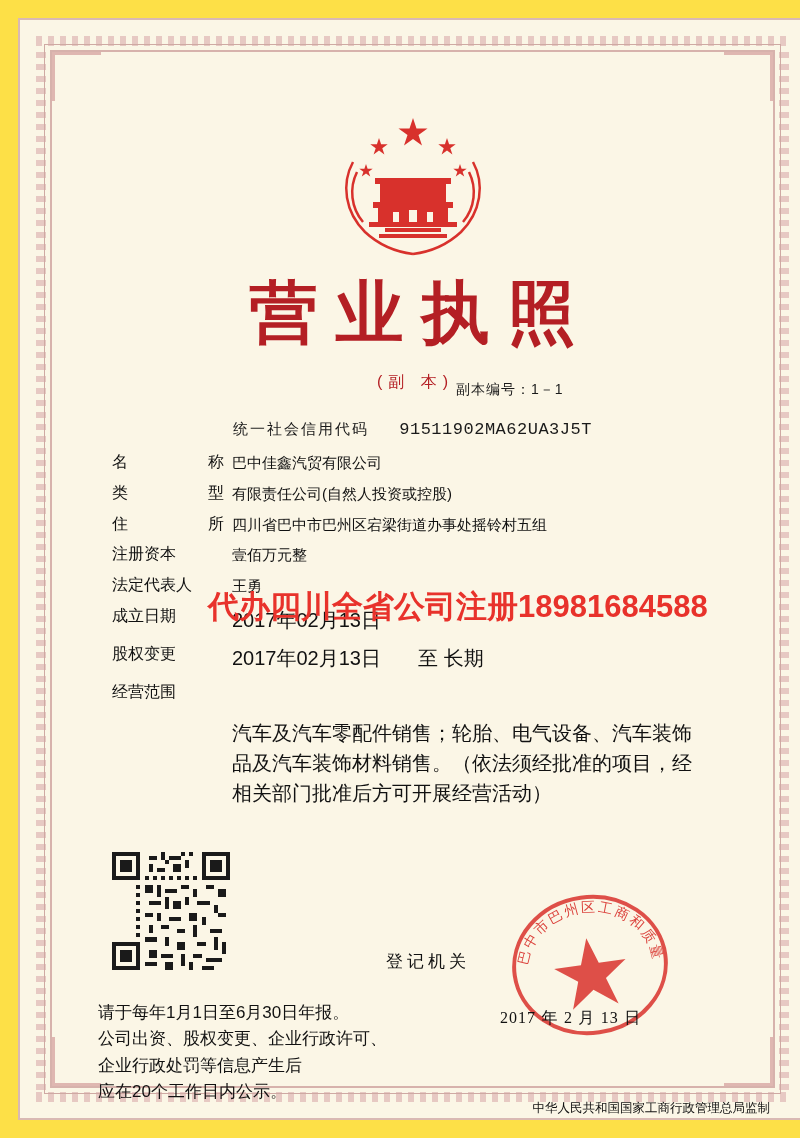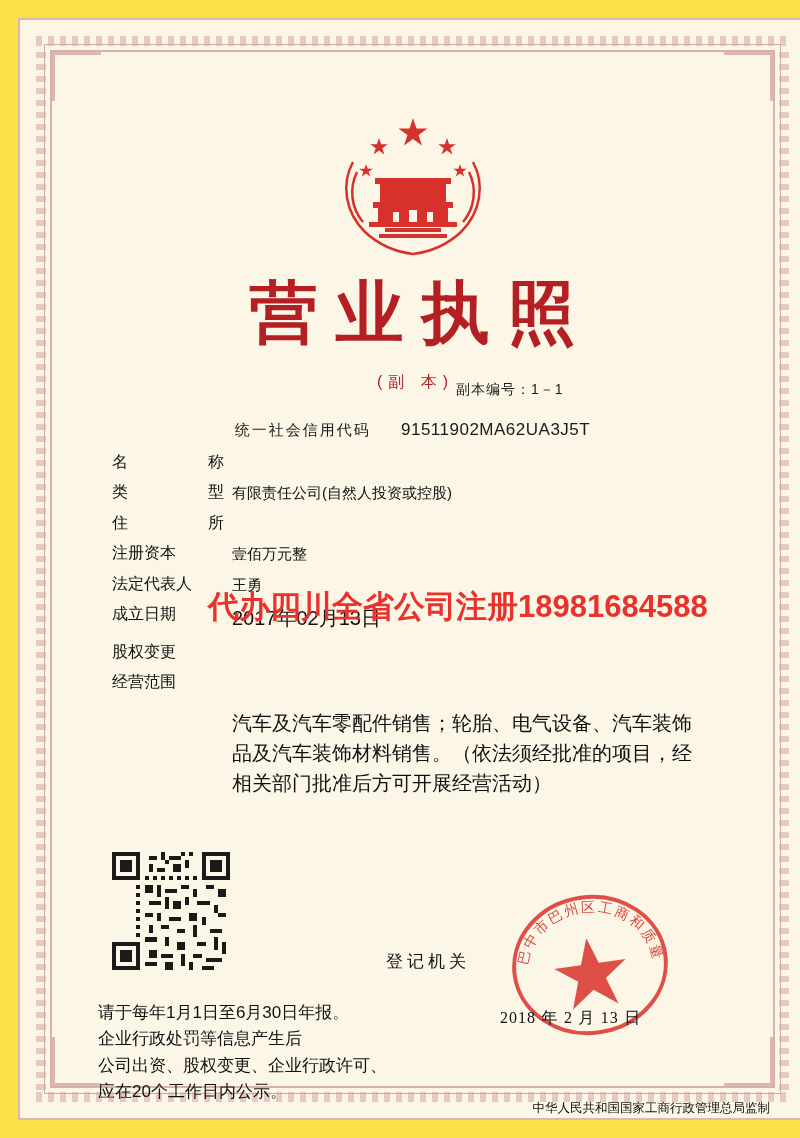--- a/index.html
+++ b/index.html
@@ -116,21 +116,21 @@
     top: 420px;
     left: 0;
     width: 100%;
     text-align: center;
     font-size: 15px;
     color: #1a1a1a;
   }
   .credit-label { letter-spacing: 2px; }
   .credit-code {
     margin-left: 26px;
-    font-family: Liberation Sans, sans-serif;
+    font-family: Liberation Mono, monospace;
     font-size: 17px;
     letter-spacing: 0.5px;
     margin-top: 36px;
   }
 
   
   .fields {
     position: absolute;
     top: 452px;
     left: 112px;
@@ -296,35 +296,37 @@
     <span class="credit-code">91511902MA62UA3J5T</span>
   </div>
 
   <div class="fields">
 
     <div class="row">
       <div class="label spread">
         <span>名</span>
         <span>称</span>
       </div>
+      <div class="value">巴中佳鑫汽贸有限公司</div>
     </div>
 
     <div class="row">
       <div class="label spread">
         <span>类</span>
         <span>型</span>
       </div>
       <div class="value">有限责任公司(自然人投资或控股)</div>
     </div>
 
     <div class="row">
       <div class="label spread">
         <span>住</span>
         <span>所</span>
       </div>
+      <div class="value">四川省巴中市巴州区宕梁街道办事处摇铃村五组</div>
     </div>
 
     <div class="row">
       <div class="label spread">
         <span>注册资本</span>
       </div>
       <div class="value">壹佰万元整</div>
     </div>
 
     <div class="row">
@@ -332,20 +334,25 @@
       <div class="value">王勇</div>
     </div>
 
     <div class="row">
       <div class="label">成立日期</div>
       <div class="value small">2017年02月13日</div>
     </div>
 
     <div class="row">
       <div class="label">股权变更</div>
+      <div class="value small">
+        <span>2017年02月13日</span>
+        <span class="gap"></span>
+        <span>至 长期</span>
+      </div>
     </div>
 
     <div class="row">
       <div class="label">经营范围</div>
       <div class="value small two-line">汽车及汽车零配件销售；轮胎、电气设备、汽车装饰品及汽车装饰材料销售。（依法须经批准的项目，经相关部门批准后方可开展经营活动）</div>
     </div>
 
   </div>
 
   <div class="watermark">代办四川全省公司注册18981684588</div>
@@ -450,30 +457,30 @@
         <polygon points="85,58 94,84 121,84 99,100 108,127 85,110 62,127 71,100 49,84 76,84" fill="#d8312c" opacity="0.85"></polygon>
         <path id="sealpath" d="M 22,88 A 63,56 0 0 1 148,88" fill="none"></path>
         <text font-size="14" fill="#d8312c" opacity="0.9" letter-spacing="2.2" font-family="'DejaVu Serif','Liberation Serif',serif">
           <textPath href="#sealpath" startOffset="6%">巴中市巴州区工商和质量技术监督管理局</textPath>
         </text>
       </g>
     </svg>
   </div>
 
   <div class="date-line">
-    <span class="num">2018</span>
+    <span class="num">2017</span>
     <span>年</span>
     <span class="num">2</span>
     <span>月</span>
     <span class="num">13</span>
     <span>日</span>
   </div>
 
   <div class="notes">
     <div>请于每年1月1日至6月30日年报。</div>
+    <div>公司出资、股权变更、企业行政许可、</div>
     <div>企业行政处罚等信息产生后</div>
-    <div>公司出资、股权变更、企业行政许可、</div>
     <div>应在20个工作日内公示。</div>
   </div>
 
   <div class="footer-right">中华人民共和国国家工商行政管理总局监制</div>
 
 </div>
 
 </body></html>

